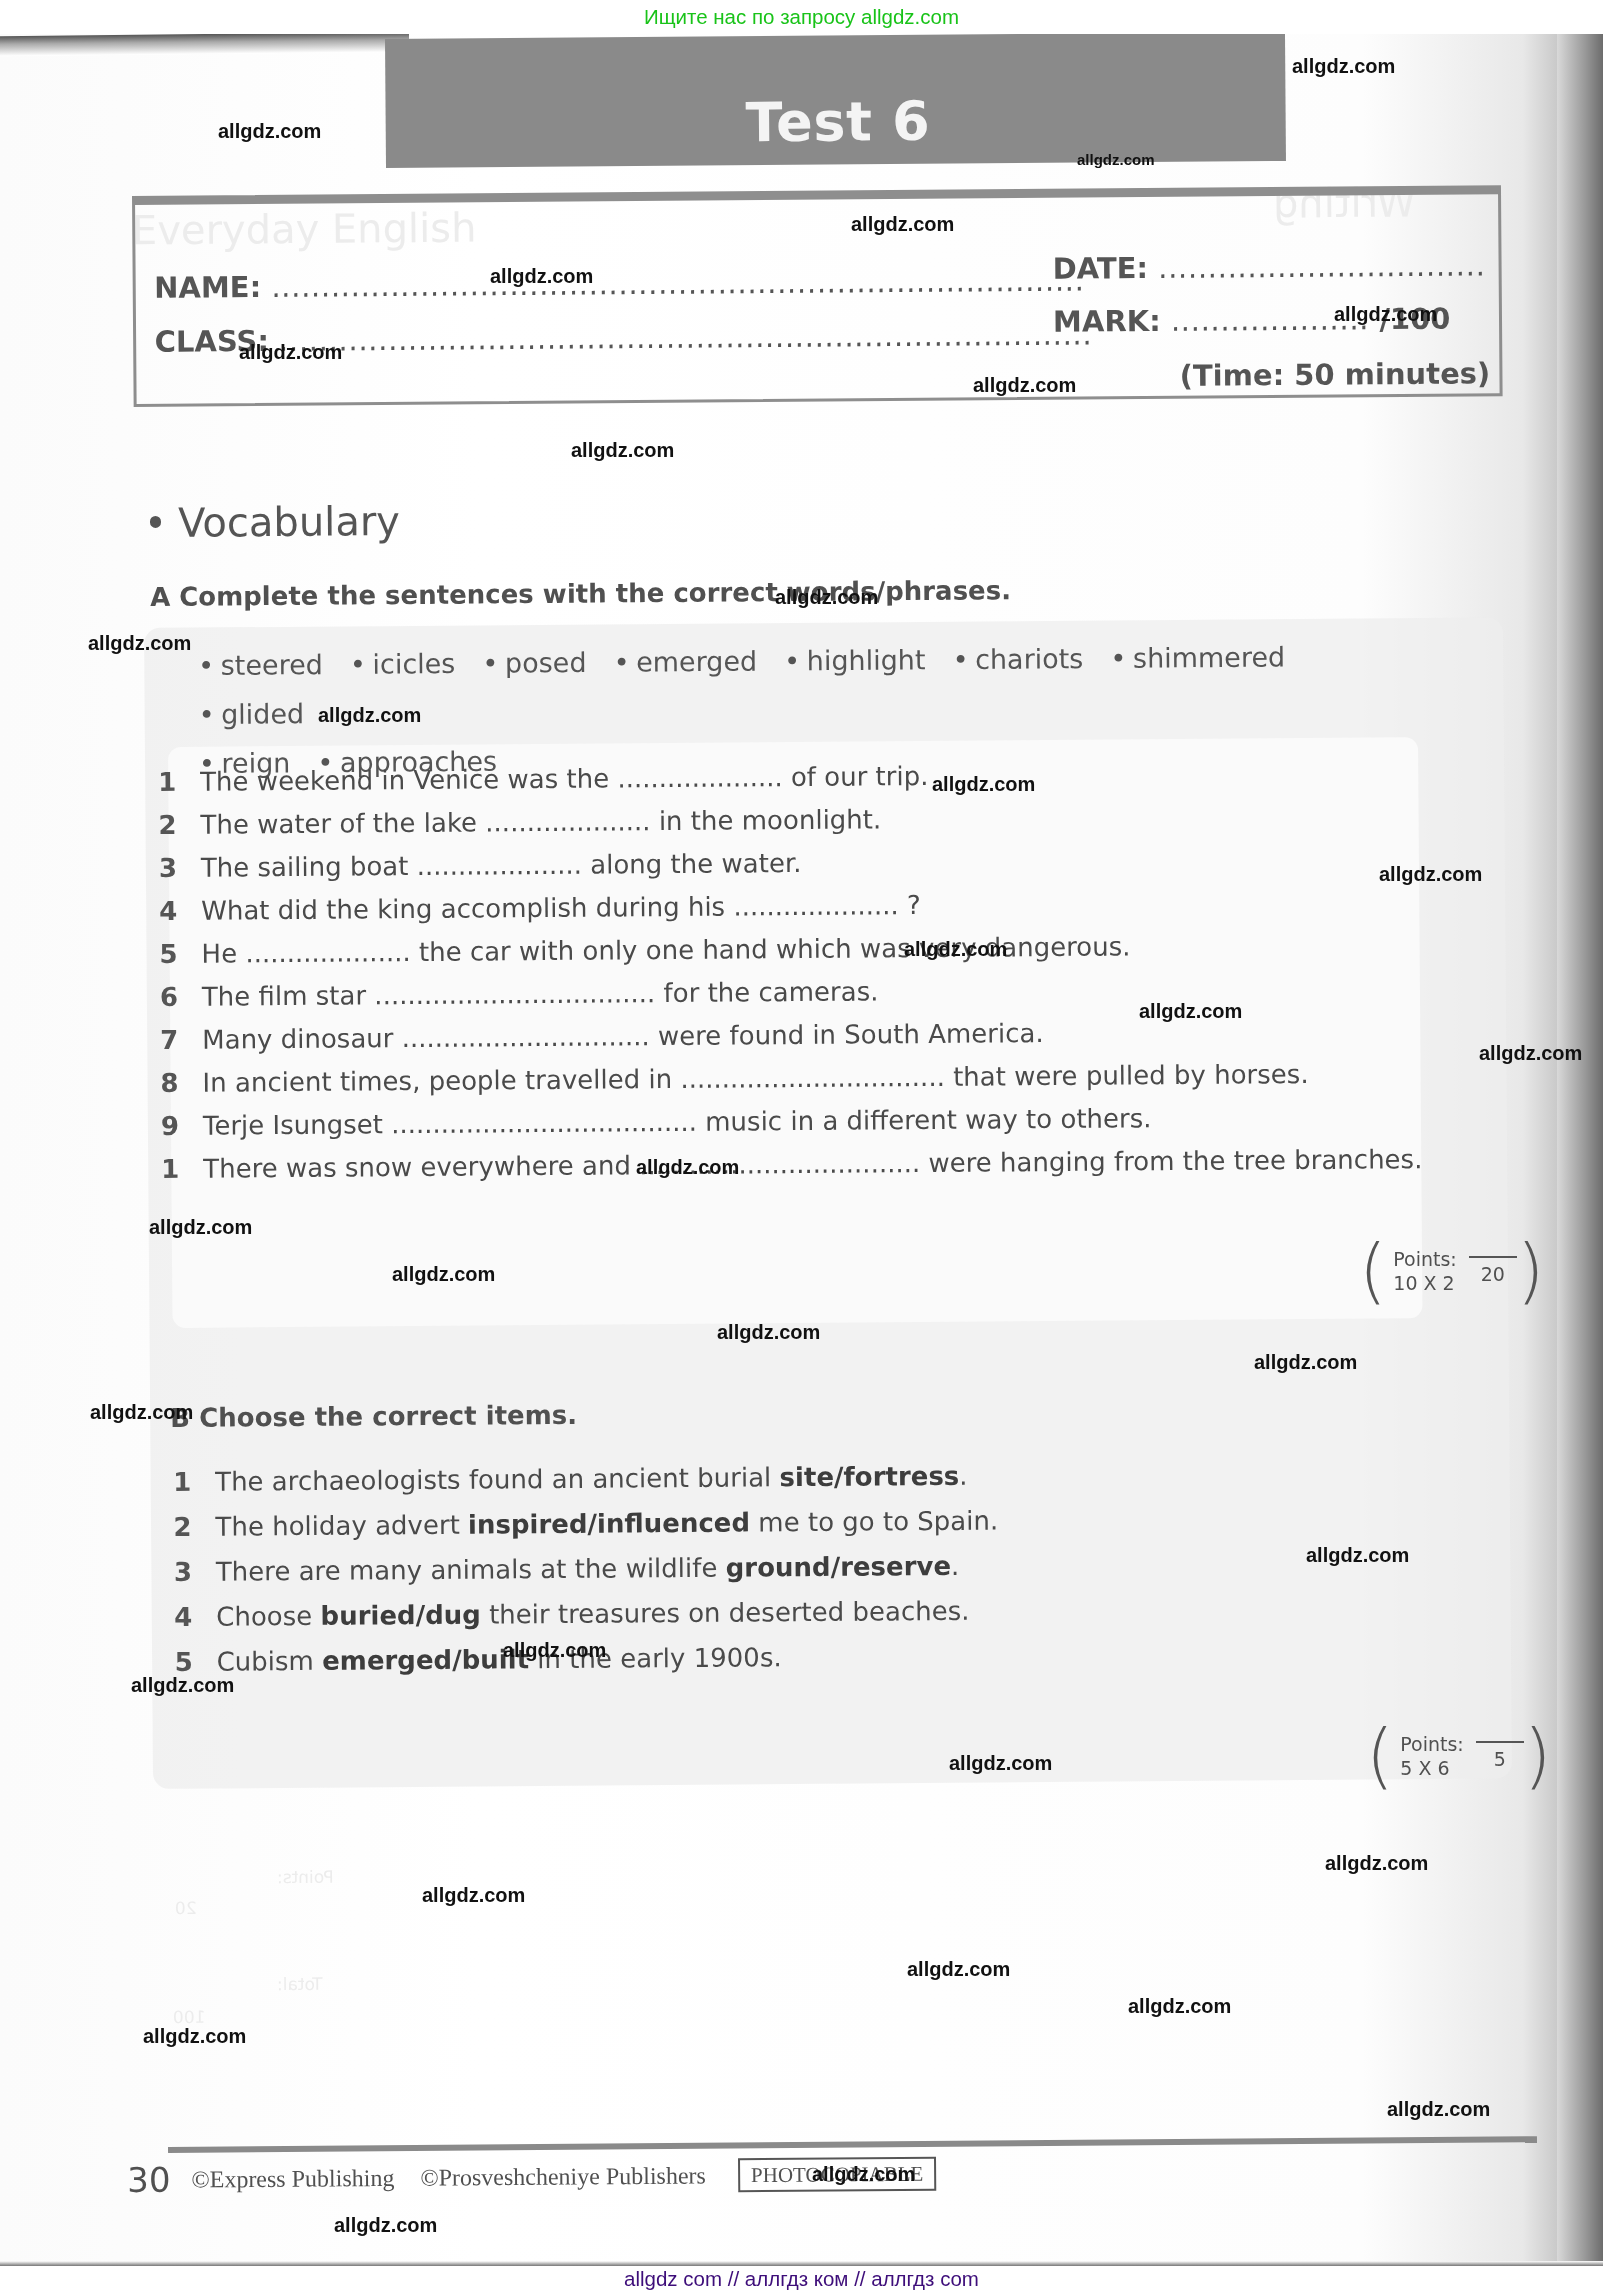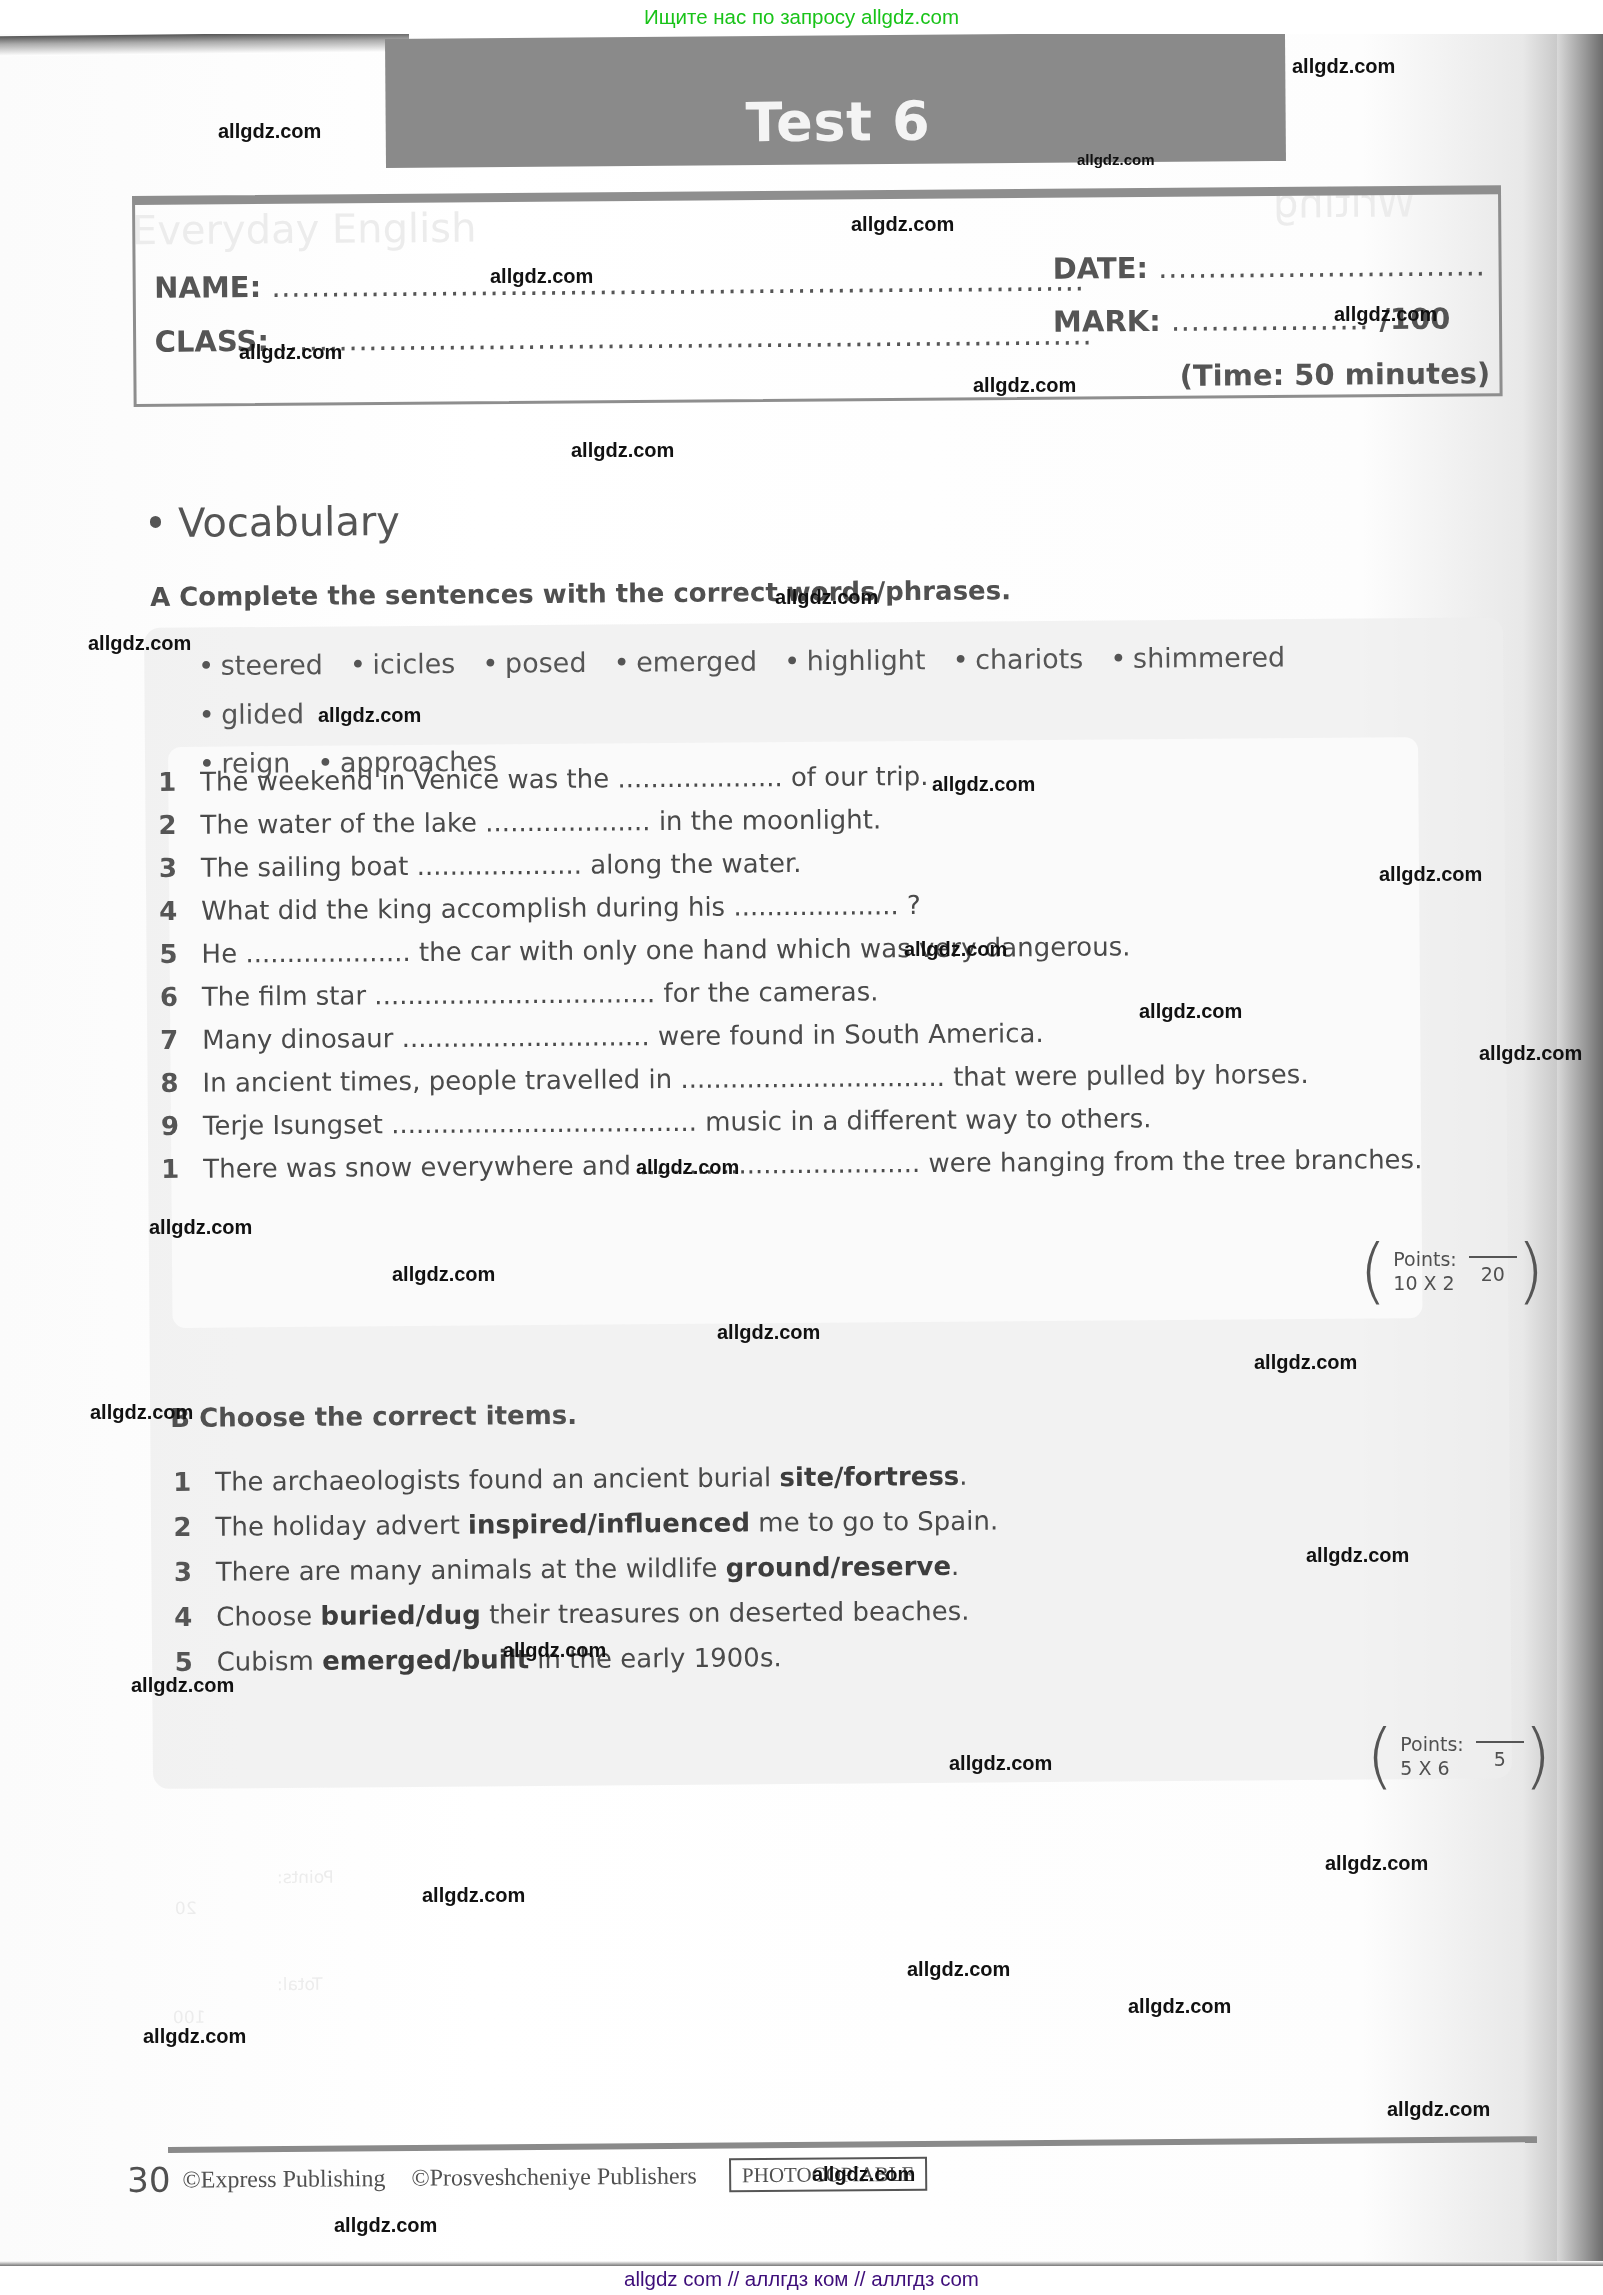--- a/index.html
+++ b/index.html
@@ -54,21 +54,21 @@
   .points .paren { font-size: 71px; font-weight: 200; line-height: 1; color: #555; }
   .points .label { font-size: 19px; line-height: 24px; margin: 0 12px 0 6.6px; }
   .points .score { display: flex; flex-direction: column; align-items: center; width: 48px; font-size: 19px; }
   .points .score .line { width: 48px; height: 1.3px; background: #555; margin-bottom: 5.3px; }
   .points-a { top: 1201px; left: 1359px; }
   .points-b { top: 1686px; left: 1366px; }
   .ghost-text { position: absolute; font-size: 26px; color: #ececec; white-space: nowrap; transform: scaleX(-1) rotate(0.45deg); }
 
   .footer-rule { position: absolute; top: 2113px; left: 168px; width: 1369px; height: 6px; background: #8a8a8a; transform: rotate(-0.45deg); transform-origin: left top; }
   .footer { position: absolute; top: 2126px; left: 127px; display: flex; align-items: center; font-family: "Liberation Serif", serif; color: #505050; transform: rotate(-0.45deg); transform-origin: left top; white-space: nowrap; }
-  .footer .page-num { font-family: "DejaVu Sans", sans-serif; font-size: 34px; margin-right: 12px; }
+  .footer .page-num { font-family: "DejaVu Sans", sans-serif; font-size: 34px; margin-right: 21px; }
   .footer .copy { font-size: 24px; margin-right: 26px; }
   .footer .photocopiable { font-size: 21px; border: 2px solid #555; padding: 2.6px 10.6px; margin-left: 6.6px; }
 
   .wm { position: absolute; font-family: "Liberation Sans", sans-serif; font-size: 20px; color: #111; white-space: nowrap; font-weight: bold; }
   .wm.small { font-size: 15px; }
 </style>
 </head>
 <body>
 
 <div class="top-banner">Ищите нас по запросу allgdz.com</div>

